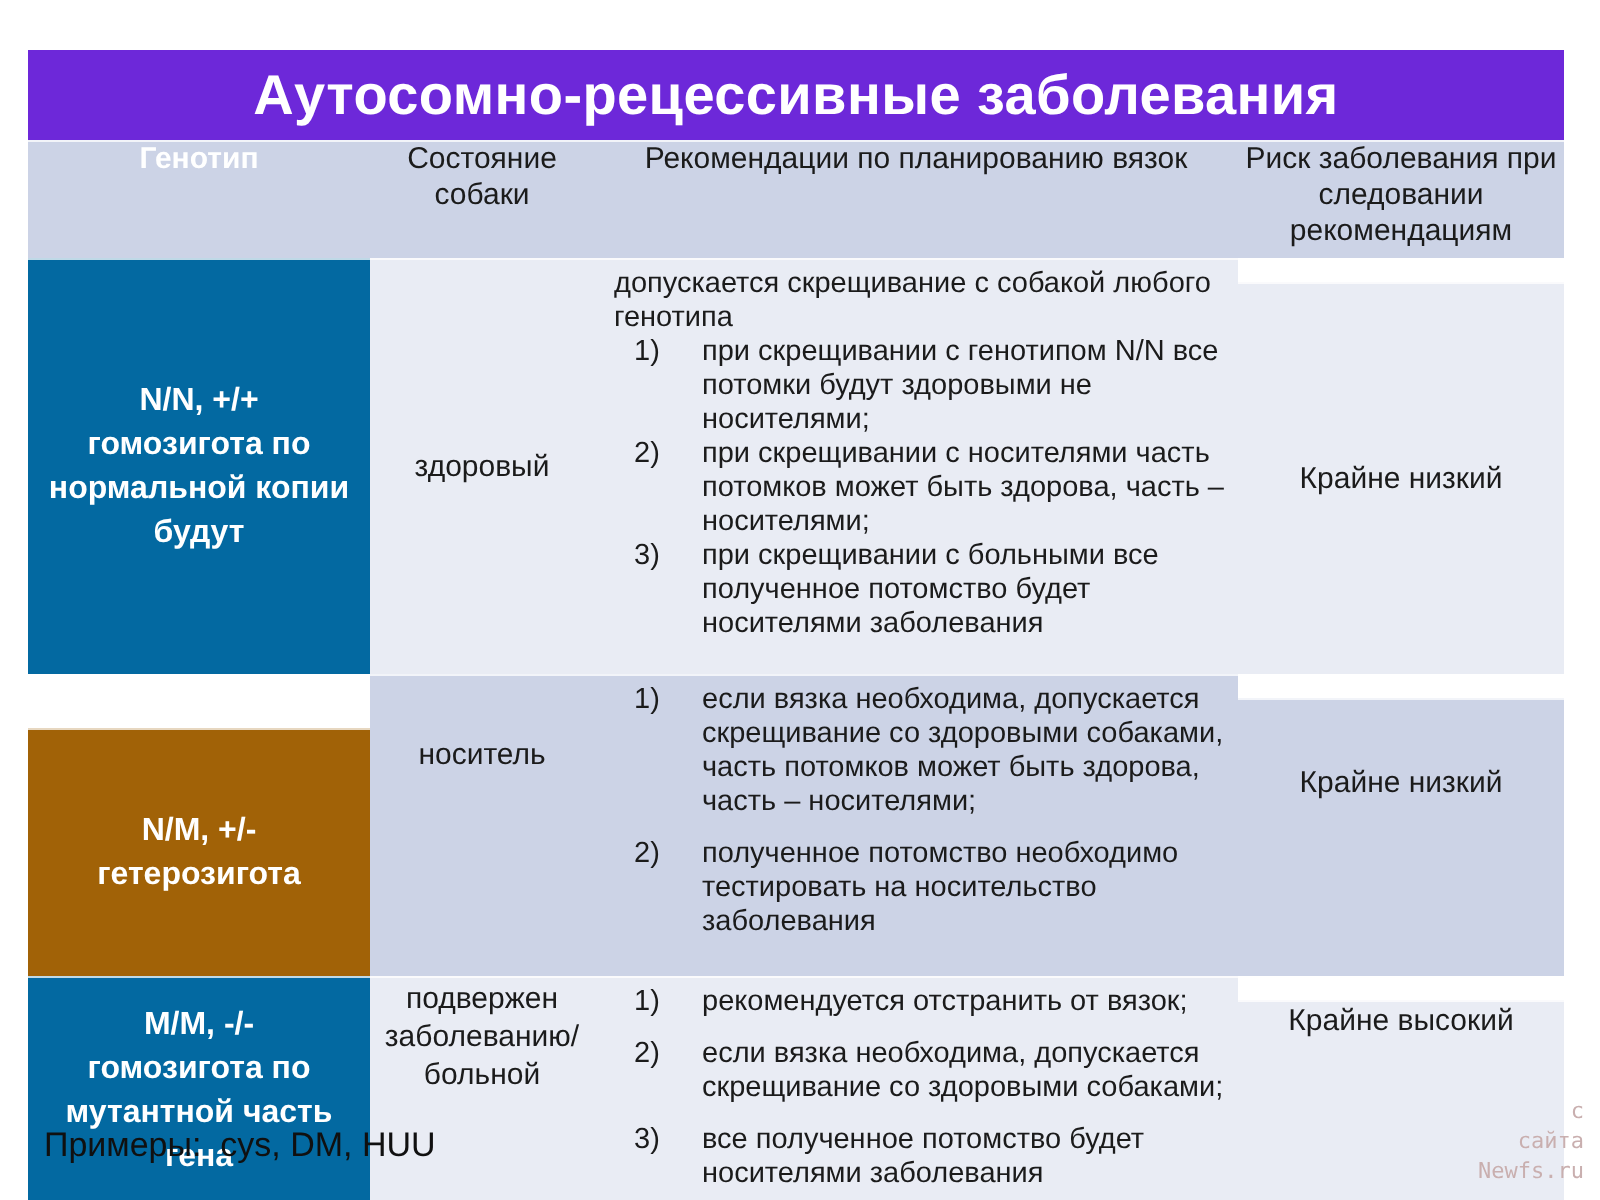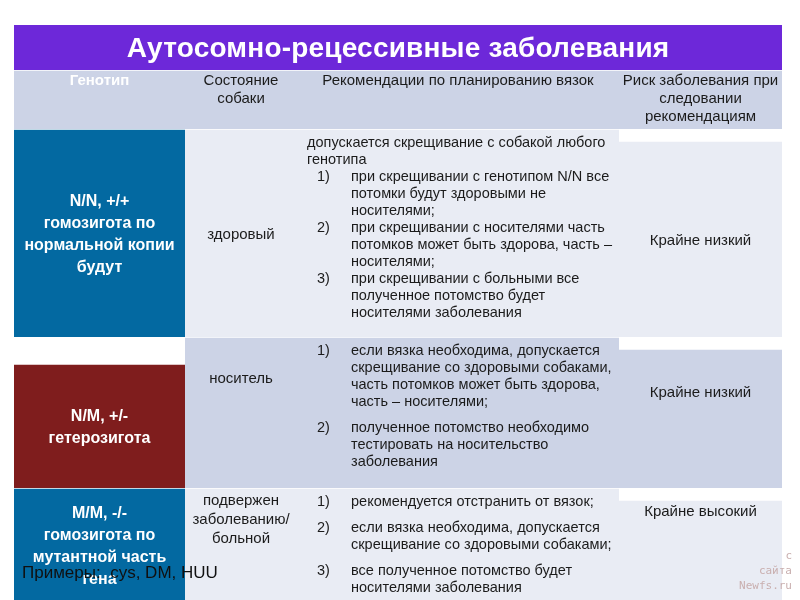--- a/index.html
+++ b/index.html
@@ -22,21 +22,21 @@
   .r1 .cell{min-height:196px;}
   .r2 .cell{min-height:124px;}
   .r3 .cell{min-height:102px;}
   .bg-light{background:#e9ecf4;}
   .bg-band{background:#ccd3e6;}
   .geno{
     color:#ffffff;font-weight:bold;font-size:16px;line-height:22px;text-align:center;
     display:flex;flex-direction:column;justify-content:center;padding:4px 10px;
   }
   .geno-blue{background:#0369a1;}
-  .geno-band{background:#7f1d1d;margin-top:27px;}
+  .geno-band{background:#a16207;margin-top:27px;}
   .state{font-size:15px;line-height:19px;text-align:center;display:flex;justify-content:center;padding:0 2px;}
   .v-center{align-items:center;}
   .v-top-pad{align-items:flex-start;padding-top:30px;}
   .v-top{align-items:flex-start;padding-top:1px;}
   .rec{font-size:14.5px;line-height:17px;padding:4px 6px 2px 8px;}
   .rec-intro{margin:0 0 0 2px;}
   .rec-item{display:grid;grid-template-columns:34px 1fr;padding-left:12px;}
   .gap9 .rec-item + .rec-item{margin-top:9px;}
   .risk{font-size:15px;line-height:19px;text-align:right;display:flex;justify-content:center;padding:0 6px;margin-top:12px;}
   .risk.v-top-pad{padding-top:32px;}

